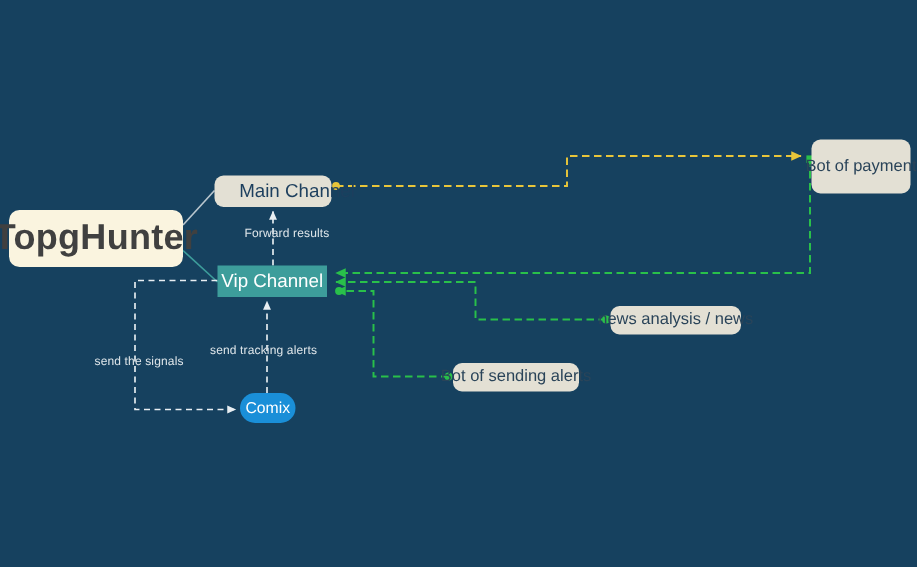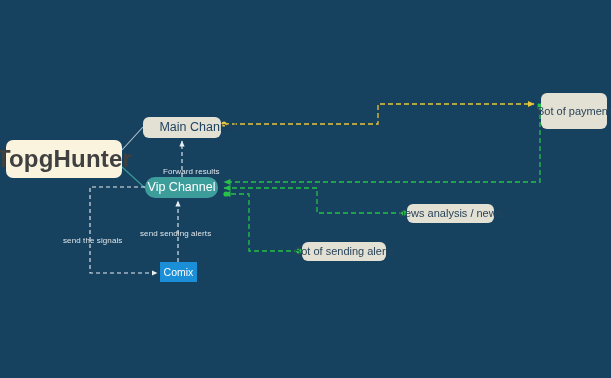--- a/index.html
+++ b/index.html
@@ -48,27 +48,27 @@
   }
   .node-cream-lg {
     background: #e3e0d4;
     color: #1d3f5e;
     border-radius: 6px;
     font-size: 12.5px;
   }
   .node-teal {
     background: #3d9d9b;
     color: #ffffff;
-    border-radius: 10px;
+    border-radius: 0;
     font-size: 12.5px;
   }
   .node-blue {
     background: #1a8fd8;
     color: #ffffff;
-    border-radius: 0;
+    border-radius: 10px;
     font-size: 10.5px;
   }
   .edge-label {
     position: absolute;
     color: #dfe6ea;
     font-size: 8px;
     white-space: nowrap;
     letter-spacing: 0.1px;
   }
 </style>
@@ -121,19 +121,19 @@
   <div class="node node-teal" style="left:145px; top:177px; width:73px; height:21px;">Vip Channel</div>
 
   <div class="node node-blue" style="left:160px; top:262px; width:37px; height:20px;">Comix</div>
 
   <div class="node node-cream" style="left:541px; top:93px; width:66px; height:36px;">Bot of payment</div>
 
   <div class="node node-cream" style="left:407px; top:204px; width:87px; height:19px;">news analysis / news</div>
 
   <div class="node node-cream" style="left:302px; top:242px; width:84px; height:19px;">Bot of sending alerts</div>
 
-  <div class="edge-label" style="left:163px; top:167px;">Forward results</div>
+  <div class="edge-label" style="left:163px; top:151px;">Forward results</div>
 
-  <div class="edge-label" style="left:140px; top:229px;">send sending alerts</div>
+  <div class="edge-label" style="left:140px; top:229px;">send tracking alerts</div>
 
   <div class="edge-label" style="left:63px; top:236px;">send the signals</div>
 
 </div>
 
 </body></html>

